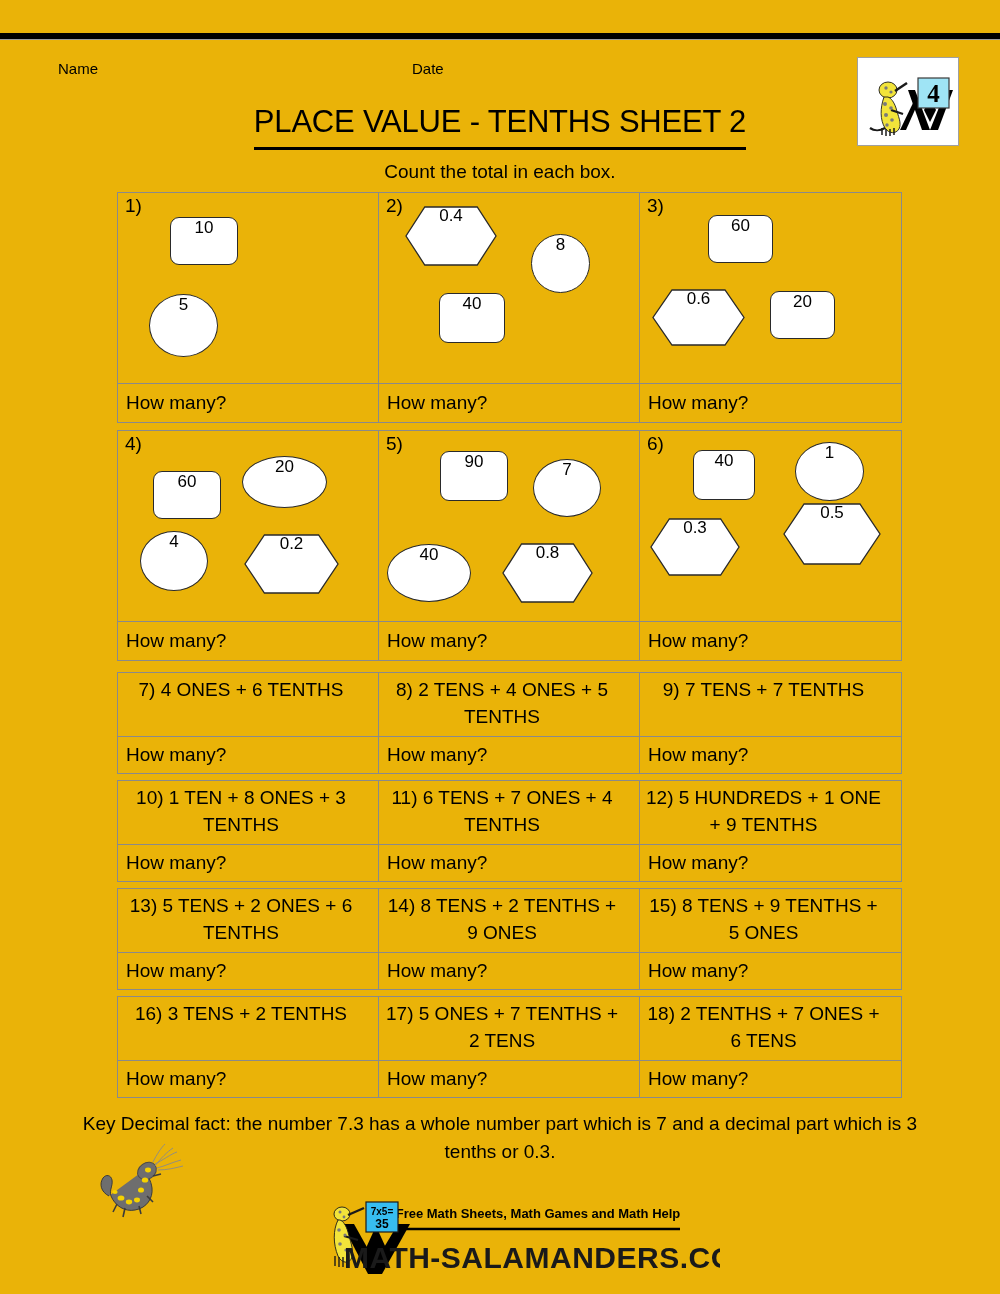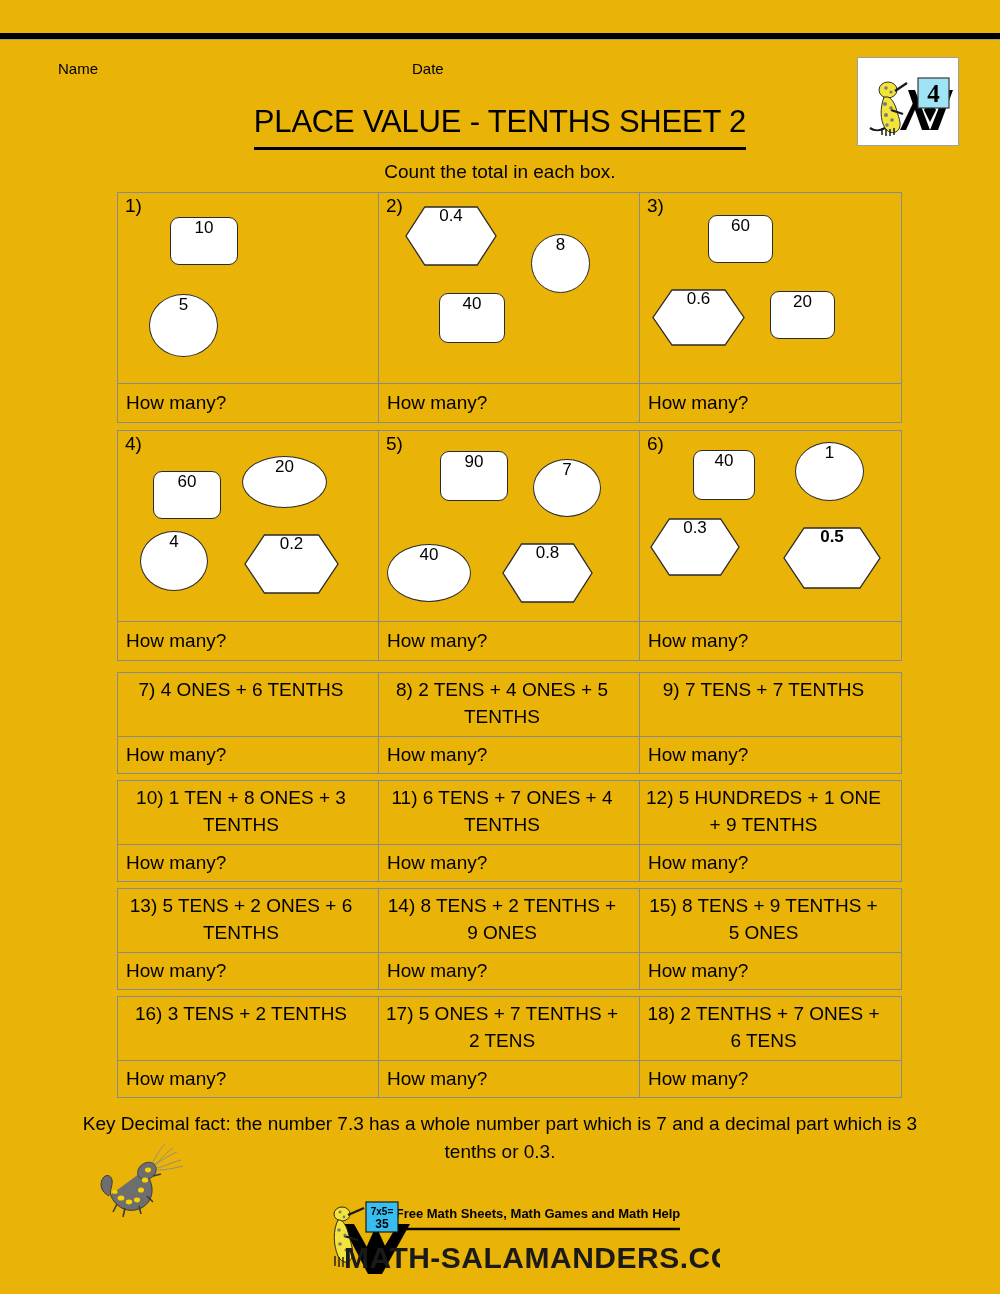--- a/index.html
+++ b/index.html
@@ -336,21 +336,21 @@
           </div>
           <div class="shape sh-ellipse" style="left: 155px; top: 11px; width: 67px; height: 57px;">
             <span>1</span>
           </div>
           <div class="shape sh-hex" style="left: 10px; top: 87px; width: 90px; height: 58px;">
             <svg width="90" height="58">
               <polygon points="19.35,1 70.65,1 89,29 70.65,57 19.35,57 1,29" fill="#ffffff" stroke="#2a2a2a" stroke-width="1.3"></polygon>
             </svg>
             <span class="hexlabel">0.3</span>
           </div>
-          <div class="shape sh-hex" style="left: 143px; top: 96px; width: 98px; height: 62px; font-weight: bold;">
+          <div class="shape sh-hex" style="left: 143px; top: 72px; width: 98px; height: 62px;">
             <svg width="98" height="62">
               <polygon points="21.07,1 76.93,1 97,31 76.93,61 21.07,61 1,31" fill="#ffffff" stroke="#2a2a2a" stroke-width="1.3"></polygon>
             </svg>
             <span class="hexlabel">0.5</span>
           </div>
         </div>
         <div class="howmany">How many?</div>
       </div>
     </div>
 

